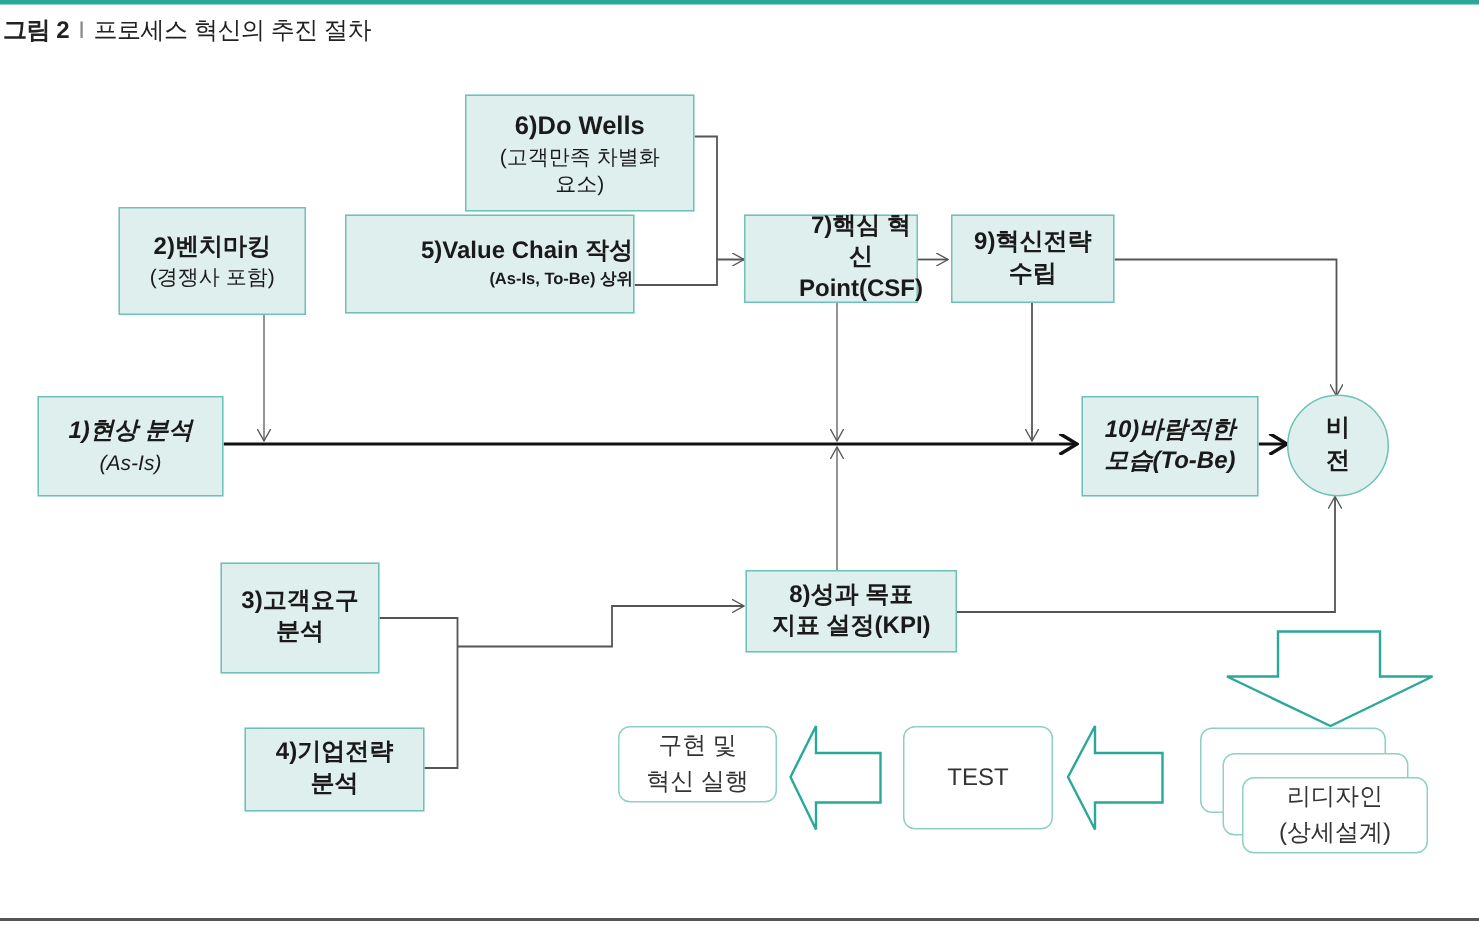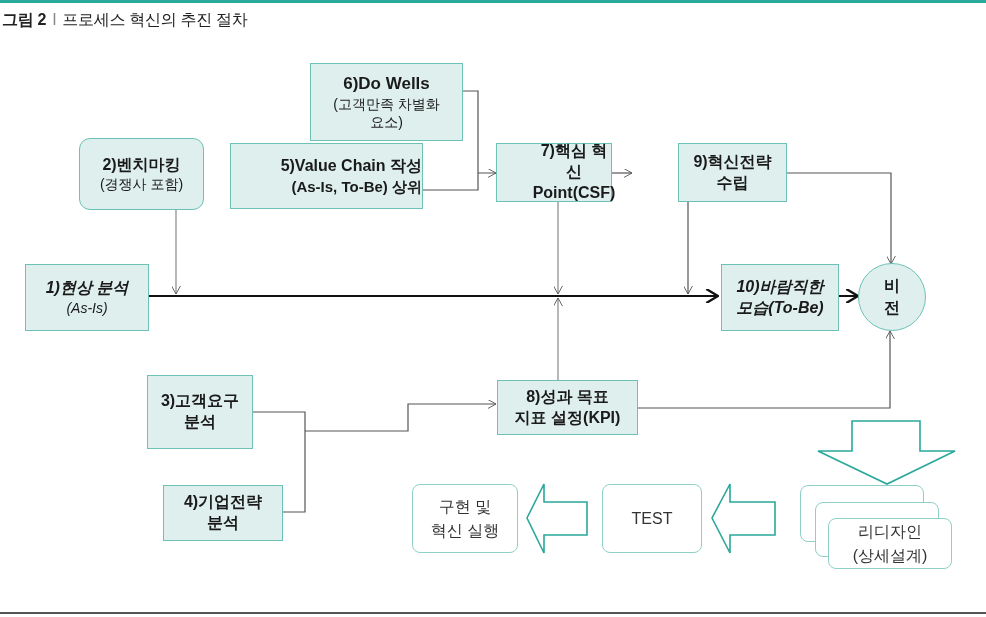--- a/index.html
+++ b/index.html
@@ -70,36 +70,36 @@
   <polygon points="775,502 730,502 730,484 712,518 730,553 730,535 775,535" fill="#fff" stroke="#2aa89a" stroke-width="1.6" transform="translate(0,0)"></polygon>
   <polygon points="587,502 544,502 544,484 527,518 544,553 544,535 587,535" fill="#fff" stroke="#2aa89a" stroke-width="1.6"></polygon>
 </svg>
 
 <div class="box" style="left:310px;top:52px;width:153px;height:78px;margin-top:11px;">
   <div class="t" style="font-size:17px;">6)Do Wells</div>
   <div class="s">(고객만족 차별화</div>
   <div class="s">요소)</div>
 </div>
 
-<div class="box" style="left:79px;top:138px;width:125px;height:72px;border-radius:11px;">
+<div class="box" style="left:79px;top:138px;width:125px;height:72px;">
   <div class="t">2)벤치마킹</div>
   <div class="s">(경쟁사 포함)</div>
 </div>
 
 <div class="box" style="left:230px;top:143px;width:193px;height:66px;align-items:flex-end;">
   <div class="t">5)Value Chain 작성</div>
-  <div class="t" style="font-size:15px;">(As-Is, To-Be) 상위</div>
+  <div class="t" style="font-size:11px;">(As-Is, To-Be) 상위</div>
 </div>
 
 <div class="box" style="left:496px;top:143px;width:116px;height:59px;padding-left:40px;">
   <div class="t">7)핵심 혁신</div>
   <div class="t">Point(CSF)</div>
 </div>
 
-<div class="box" style="left:634px;top:143px;width:109px;height:59px;margin-left:44px;">
+<div class="box" style="left:634px;top:143px;width:109px;height:59px;">
   <div class="t">9)혁신전략</div>
   <div class="t">수립</div>
 </div>
 
 <div class="box" style="left:25px;top:264px;width:124px;height:67px;font-style:italic;">
   <div class="t">1)현상 분석</div>
   <div class="s">(As-Is)</div>
 </div>
 
 <div class="box" style="left:721px;top:264px;width:118px;height:67px;font-style:italic;">
@@ -131,18 +131,18 @@
 <div class="rbox" style="left:815px;top:502px;width:124px;height:55px;"></div>
 <div class="rbox" style="left:828px;top:518px;width:124px;height:51px;">
   <div>리디자인</div>
   <div>(상세설계)</div>
 </div>
 
 <div class="rbox" style="left:602px;top:484px;width:100px;height:69px;">
   <div>TEST</div>
 </div>
 
-<div class="rbox" style="left:412px;top:484px;width:106px;height:69px;">
+<div class="rbox" style="left:412px;top:484px;width:106px;height:51px;">
   <div>구현 및</div>
   <div>혁신 실행</div>
 </div>
 
 <div class="bottomrule"></div>
 
 </body></html>

